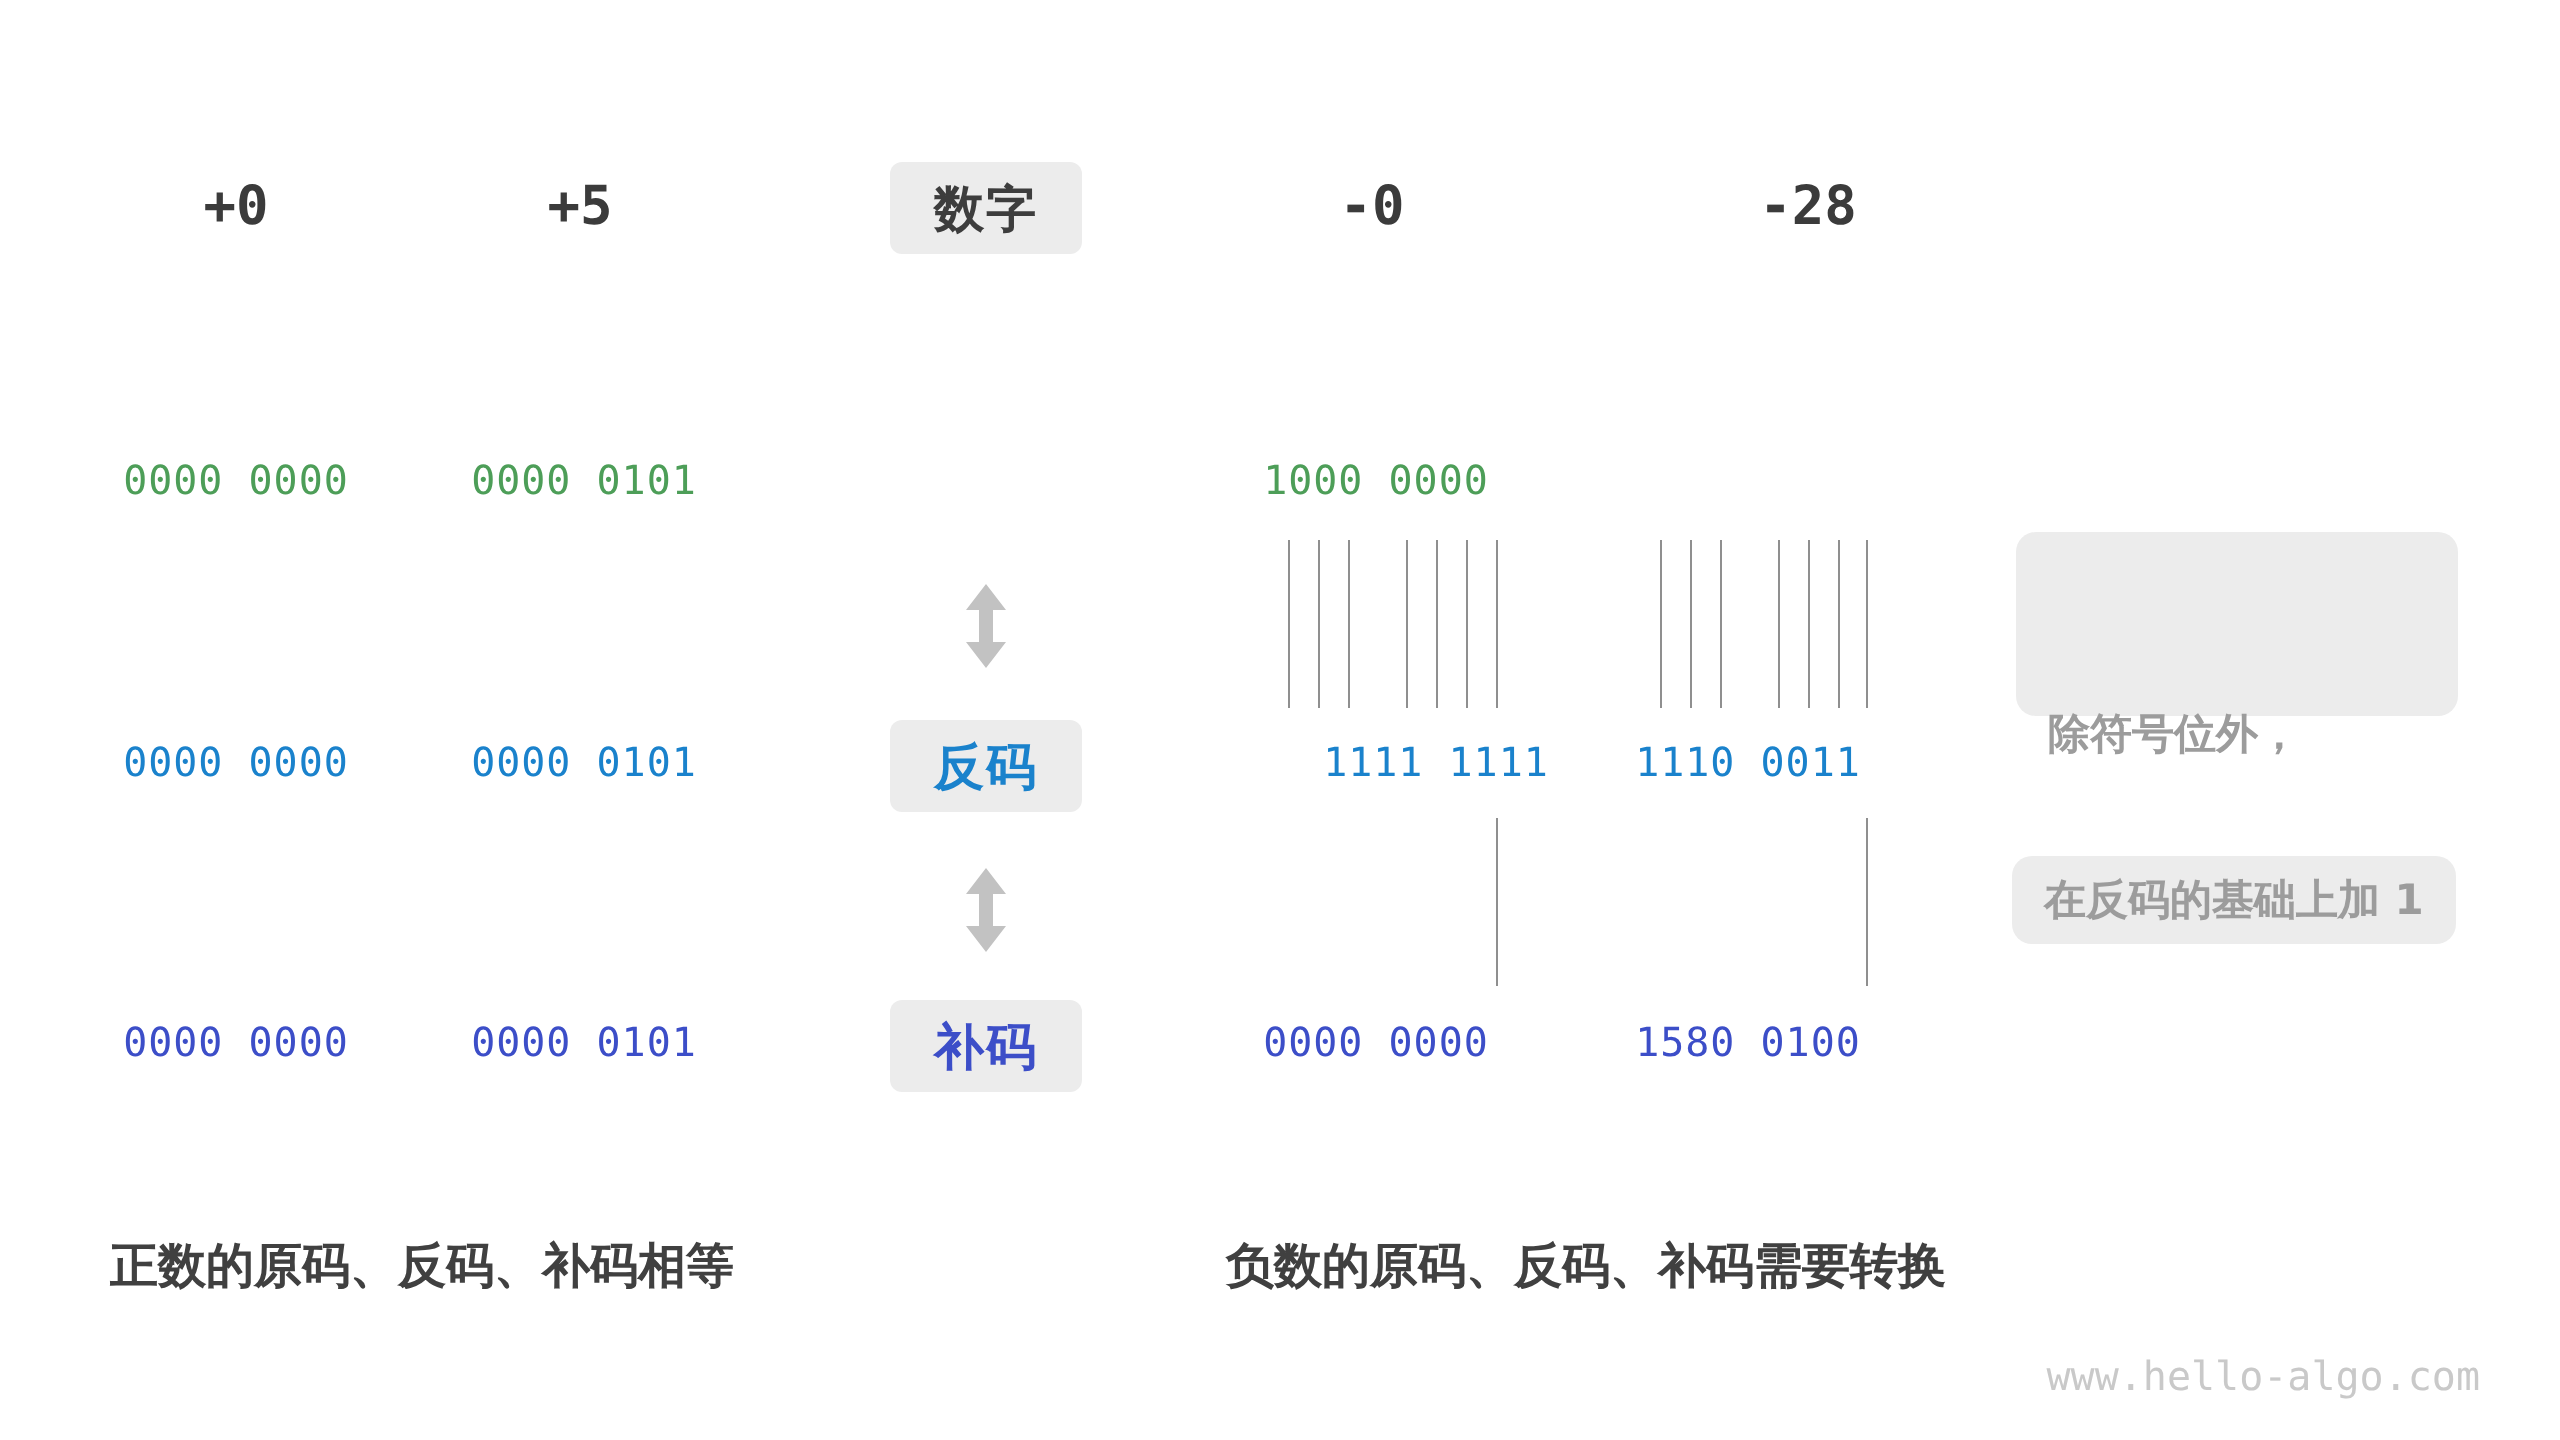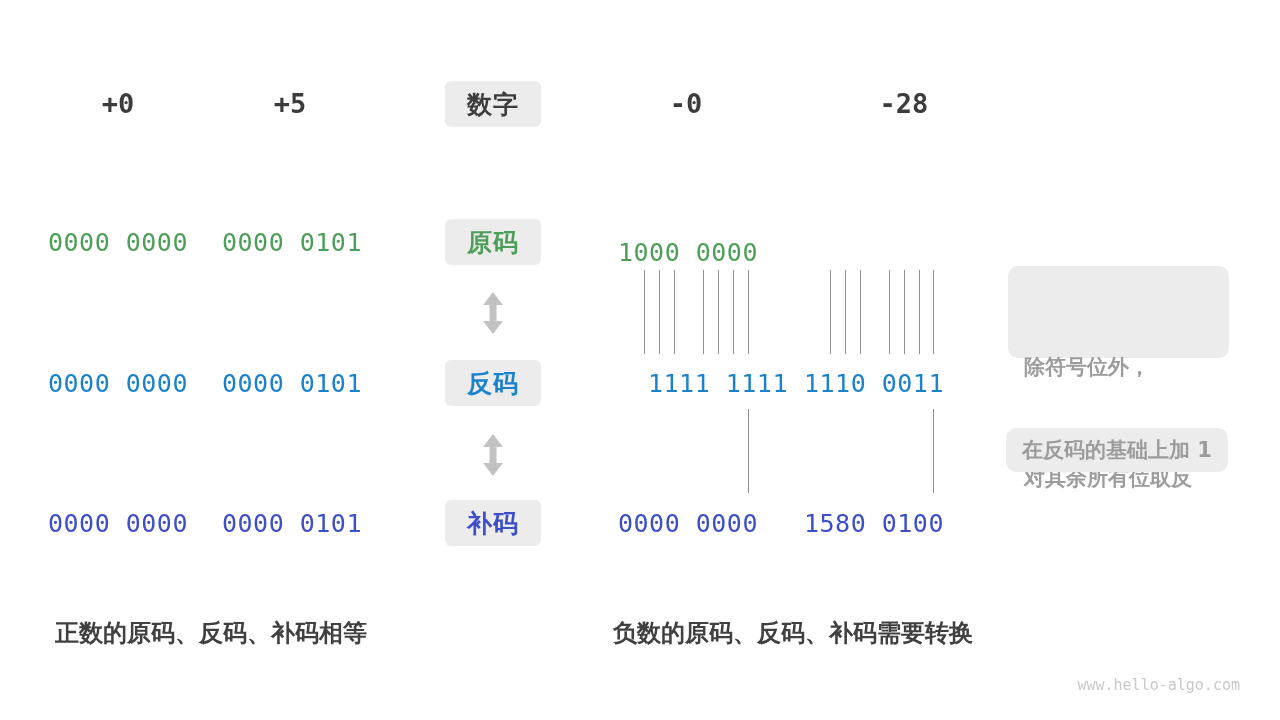--- a/index.html
+++ b/index.html
@@ -12,21 +12,21 @@
 
   
   .num-label{
     font-family:"DejaVu Sans Mono","Liberation Mono",monospace;
     font-weight:bold;font-size:27px;color:#3b3b3b;white-space:pre;
   }
 
   
   .bin{
     font-family:"DejaVu Sans Mono","Liberation Mono",monospace;
-    font-size:25px;font-weight:500;letter-spacing:0.5px;white-space:pre;
+    font-size:20px;font-weight:500;letter-spacing:0.5px;white-space:pre;
   }
   .green{color:#4d9e58;}
   .blue{color:#1a82cc;}
   .indigo{color:#3c4ec8;}
 
   
   .tagbox{
     width:96px;height:46px;background:#ececec;border-radius:6px;
     display:flex;align-items:center;justify-content:center;
     font-size:25px;font-weight:bold;letter-spacing:1px;
@@ -41,39 +41,38 @@
   }
 
   
   .caption{font-size:24px;font-weight:bold;color:#404040;white-space:pre;}
 
   
   .vline{position:absolute;width:1px;background:#8f8f8f;}
 
   .watermark{
     font-family:"DejaVu Sans Mono","Liberation Mono",monospace;
-    font-size:15px;color:#c9c9c9;white-space:pre;
+    font-size:20px;color:#c9c9c9;white-space:pre;
   }
   .arrow-svg{display:block;}
 </style>
 </head>
 <body>
 
 <div id="canvas">
 
   <div class="abs cx num-label" style="left:118px;top:88px;">+0</div>
   <div class="abs cx num-label" style="left:290px;top:88px;">+5</div>
   <div class="abs cx num-label" style="left:686px;top:88px;">-0</div>
   <div class="abs cx num-label" style="left:904px;top:88px;">-28</div>
   <div class="abs cx tagbox dark" style="left:493px;top:81px;">数字</div>
 
   <div class="abs cx bin green" style="left:118px;top:228px;">0000 0000</div>
   <div class="abs cx bin green" style="left:292px;top:228px;">0000 0101</div>
-  <div class="abs cx bin green" style="left:688px;top:228px;margin-top:10px;">1000 0000</div>
-  <div class="abs cx tagbox green" style="left:493px;top:219px;">原码</div>
+  <div class="abs cx bin green" style="left:688px;top:228px;">1000 0000</div>
 
   <div class="vline" style="left:644px;top:270px;height:84px;"></div>
   <div class="vline" style="left:659px;top:270px;height:84px;"></div>
   <div class="vline" style="left:674px;top:270px;height:84px;"></div>
   <div class="vline" style="left:703px;top:270px;height:84px;"></div>
   <div class="vline" style="left:718px;top:270px;height:84px;"></div>
   <div class="vline" style="left:733px;top:270px;height:84px;"></div>
   <div class="vline" style="left:748px;top:270px;height:84px;"></div>
   <div class="vline" style="left:830px;top:270px;height:84px;"></div>
   <div class="vline" style="left:845px;top:270px;height:84px;"></div>
@@ -105,21 +104,20 @@
   </div>
 
   <div class="abs cx bin indigo" style="left:118px;top:509px;">0000 0000</div>
   <div class="abs cx bin indigo" style="left:292px;top:509px;">0000 0101</div>
   <div class="abs cx bin indigo" style="left:688px;top:509px;">0000 0000</div>
   <div class="abs cx bin indigo" style="left:874px;top:509px;">1580 0100</div>
   <div class="abs cx tagbox indigo" style="left:493px;top:500px;">补码</div>
 
   <div class="abs note" style="left:992px;top:266px;width:221px;height:92px;">
     <div>除符号位外，</div>
-    <div>对其余所有位取反</div>
   </div>
   <div class="abs note" style="left:990px;top:428px;height:44px;line-height:26px;display:flex;align-items:center;">在反码的基础上加 1</div>
 
   <div class="abs caption" style="left:55px;top:617px;">正数的原码、反码、补码相等</div>
   <div class="abs caption" style="left:613px;top:617px;">负数的原码、反码、补码需要转换</div>
 
   <div class="abs watermark" style="right:40px;top:676px;">www.hello-algo.com</div>
 
 </div>
 

